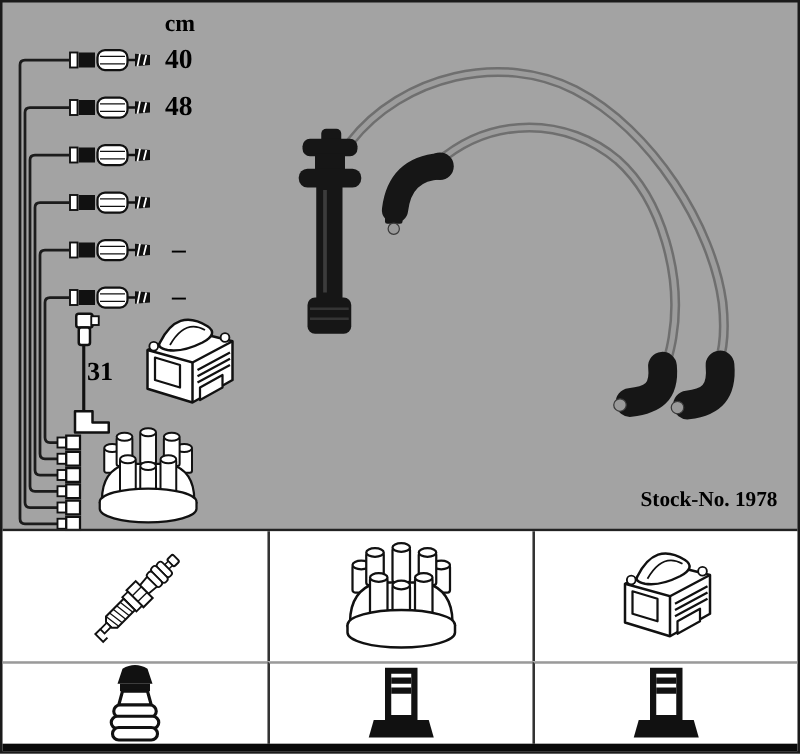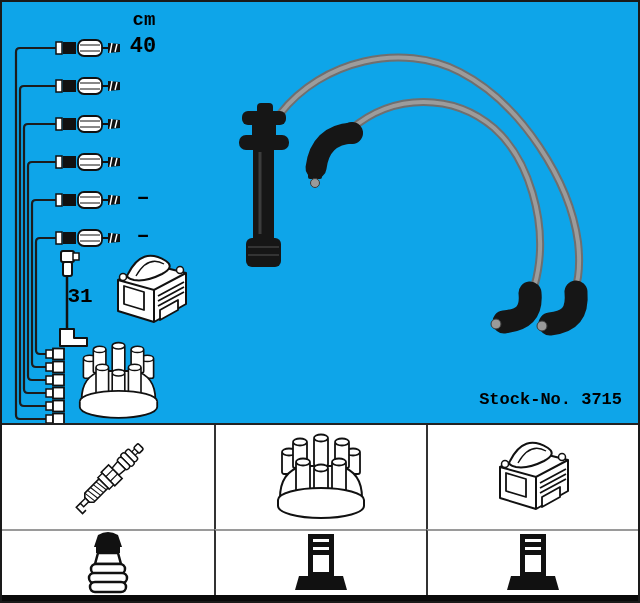--- a/index.html
+++ b/index.html
@@ -1,19 +1,19 @@
 <!DOCTYPE html>
 <html><head>
 <meta charset="utf-8">
 <style>
   html,body{margin:0;padding:0;background:#d8d8d8;}
   #stage{
-    position:relative;width:640px;height:603px;background:#0ea5e9;
+    position:relative;width:640px;height:603px;background:#a3a3a3;
     border:2px solid #1a1a1a;box-sizing:border-box;overflow:hidden;
-    font-family:Liberation Mono, monospace;color:#000;
+    font-family:Liberation Serif, serif;color:#000;
   }
   .num{
     position:absolute;left:109px;width:64px;text-align:center;
     font-size:22px;font-weight:700;color:#000;letter-spacing:0;
   }
   .unit-label{
     position:absolute;left:120px;top:7px;width:44px;text-align:center;
     font-size:19px;font-weight:700;
   }
   .coil-lead-label{
@@ -218,24 +218,25 @@
       </g>
       <g>
         <path d="M574,290 C576,313 566,320 548,322" stroke="#161616" stroke-width="23" fill="none" stroke-linecap="round"></path>
         <circle cx="540" cy="324" r="5" fill="#9a9a9a" stroke="#3a3a3a" stroke-width="1"></circle>
       </g>
     </g>
   </svg>
 
   <div class="unit-label">cm</div>
   <div class="num" style="top:32px">40</div>
+  <div class="num" style="top:70px">48</div>
   <div class="num" style="top:184px">–</div>
   <div class="num" style="top:222px">–</div>
   <div class="coil-lead-label">31</div>
-  <div class="stock-no">Stock-No. 3715</div>
+  <div class="stock-no">Stock-No. 1978</div>
 
   <div class="legend">
     <div class="cell row1 col1">
       <svg width="170" height="100" viewBox="0 0 170 100">
         <g transform="translate(85,52) rotate(45) scale(0.8) translate(-20,-59)">
           <use href="#plug-art"></use>
         </g>
       </svg>
     </div>
     <div class="cell row1 col2">

